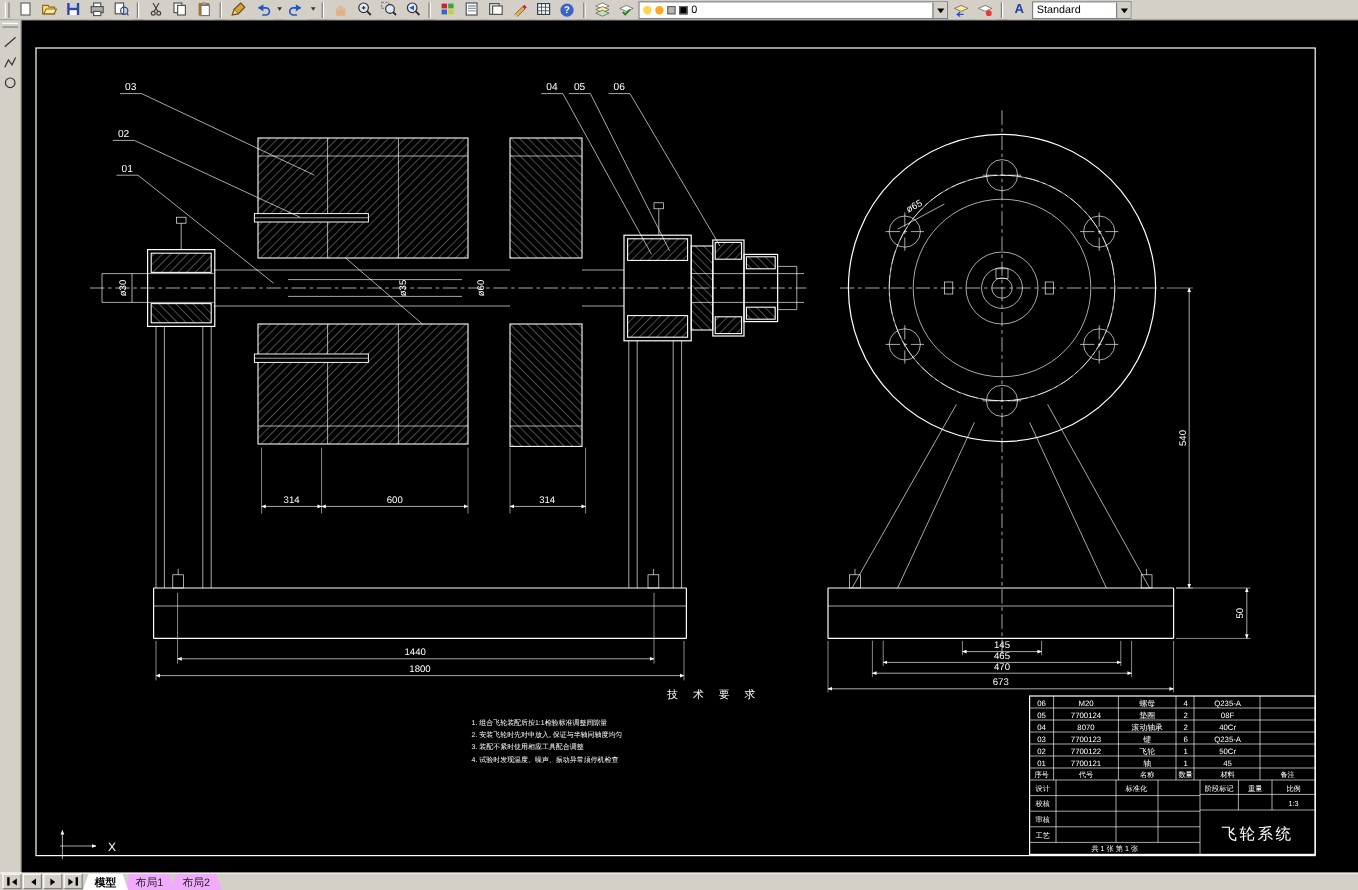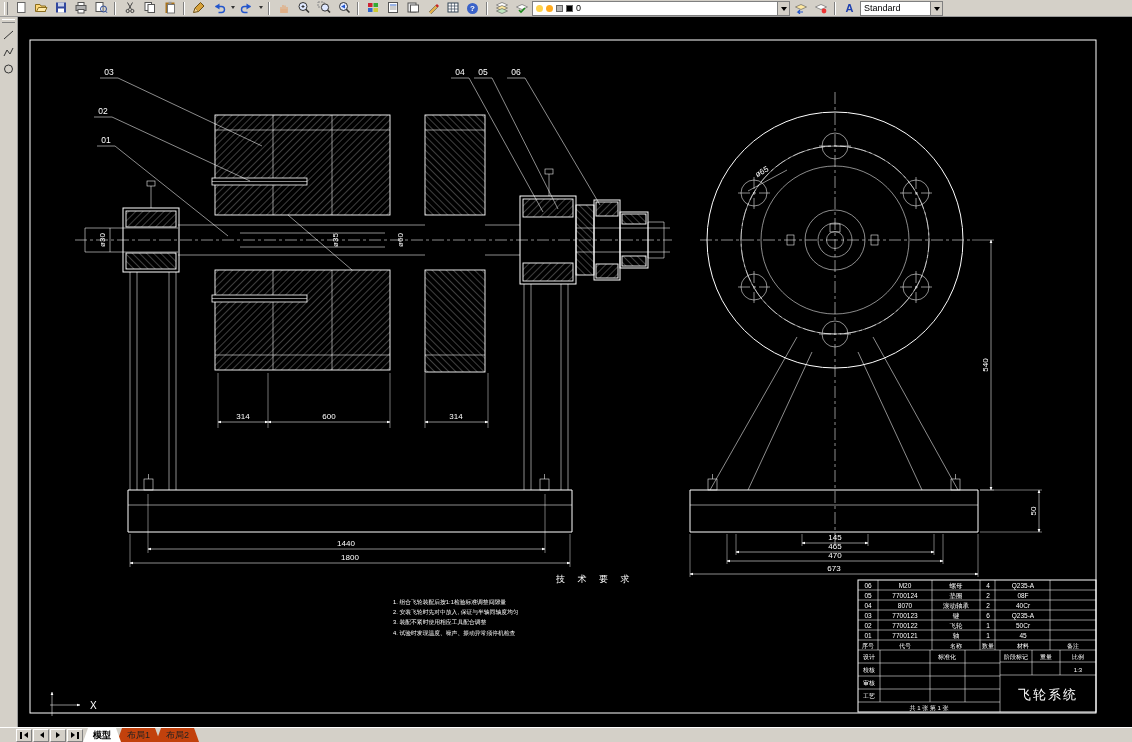--- a/index.html
+++ b/index.html
@@ -43,27 +43,27 @@
   svg text{fill:#fff;font-family:"Liberation Sans",sans-serif}
   .dt{font-size:8px;text-anchor:middle}
   .co{font-size:8.5px;text-anchor:middle}
   .tiny{font-size:5.8px}
   .tb{font-size:6.5px;text-anchor:middle}
   .tb2{font-size:6px;text-anchor:middle}
   .ttl{font-size:13px;text-anchor:middle;letter-spacing:2px}
   .tr{font-size:9px;letter-spacing:5px}
 
   
-  .tabbar{height:15px;background:#d4d0c8;border-top:1px solid #fff;display:flex;align-items:center;padding-left:16px;gap:1px}
+  .tabbar{height:15px;background:#d4d0c8;border-top:1px solid #fff;display:flex;padding-left:2px;gap:1px}
   .navbtn{width:16px;height:13px;background:#d4d0c8;border:1px solid;border-color:#fff #808080 #808080 #fff;display:flex;align-items:center;justify-content:center;gap:1px}
   .tri-l{width:0;height:0;border:3px solid transparent;border-right:4px solid #000;margin-left:-2px}
   .tri-r{width:0;height:0;border:3px solid transparent;border-left:4px solid #000;margin-right:-2px}
   .bar{width:1.5px;height:7px;background:#000}
   .tabs{display:flex;align-items:flex-end;height:14px;margin-left:3px}
-  .tab{height:14px;display:flex;align-items:center;padding:0 10px;background:#c2410c;color:#222;clip-path:polygon(5px 0,calc(100% - 5px) 0,100% 100%,0 100%);margin-left:-4px;font-size:9px}
+  .tab{height:14px;display:flex;align-items:center;padding:0 10px;background:#f0abfc;color:#222;clip-path:polygon(5px 0,calc(100% - 5px) 0,100% 100%,0 100%);margin-left:-4px;font-size:9px}
   .tab.active{background:#fff;color:#000;z-index:2;font-weight:bold}
 </style>
 </head>
 <body>
 
 <div class="app">
 
   <div class="toolbar">
     <div class="grip"></div>
 

